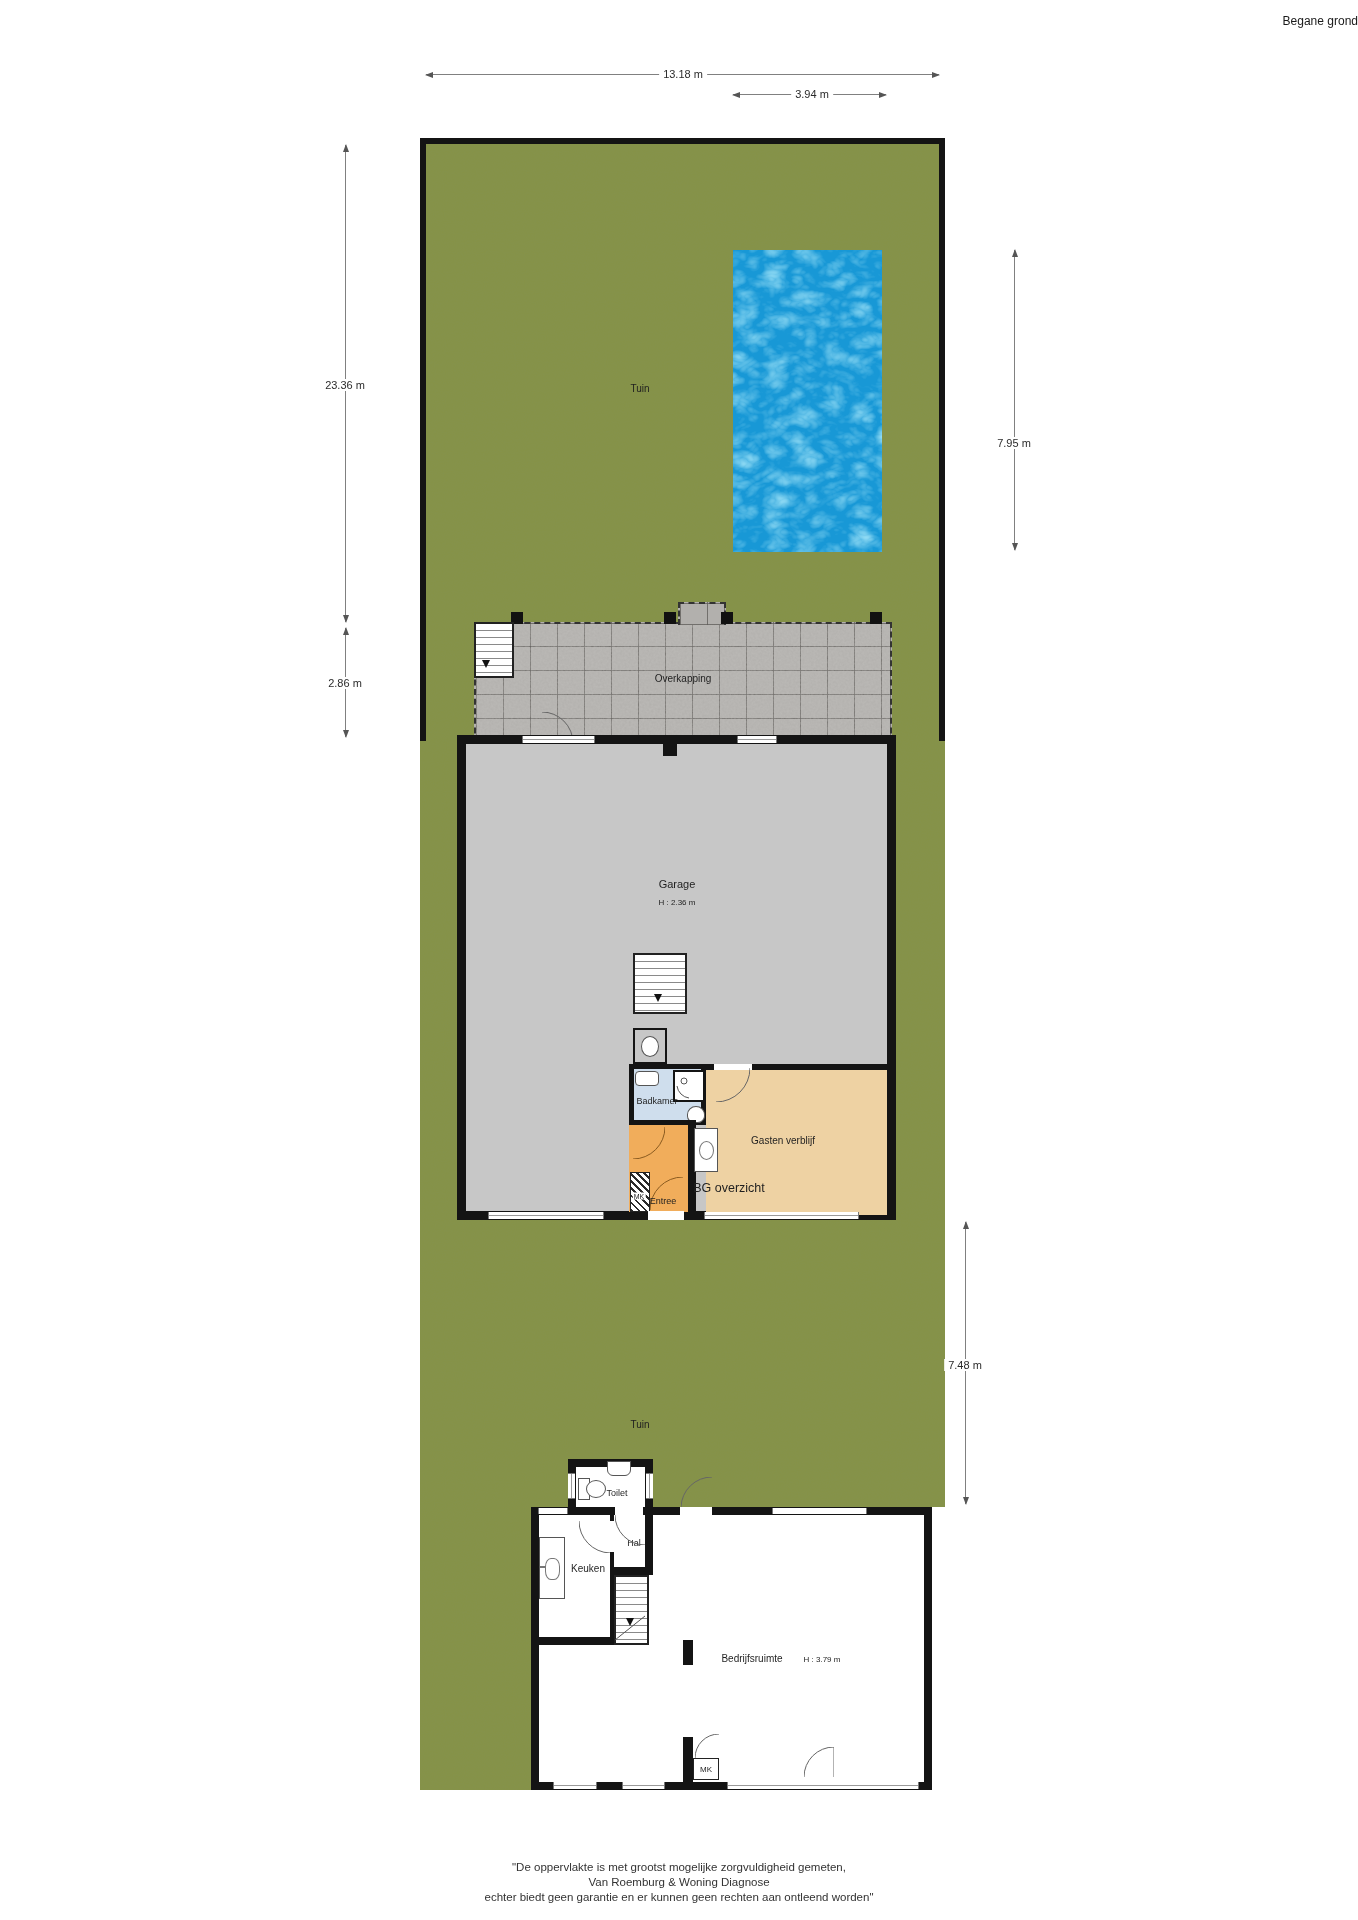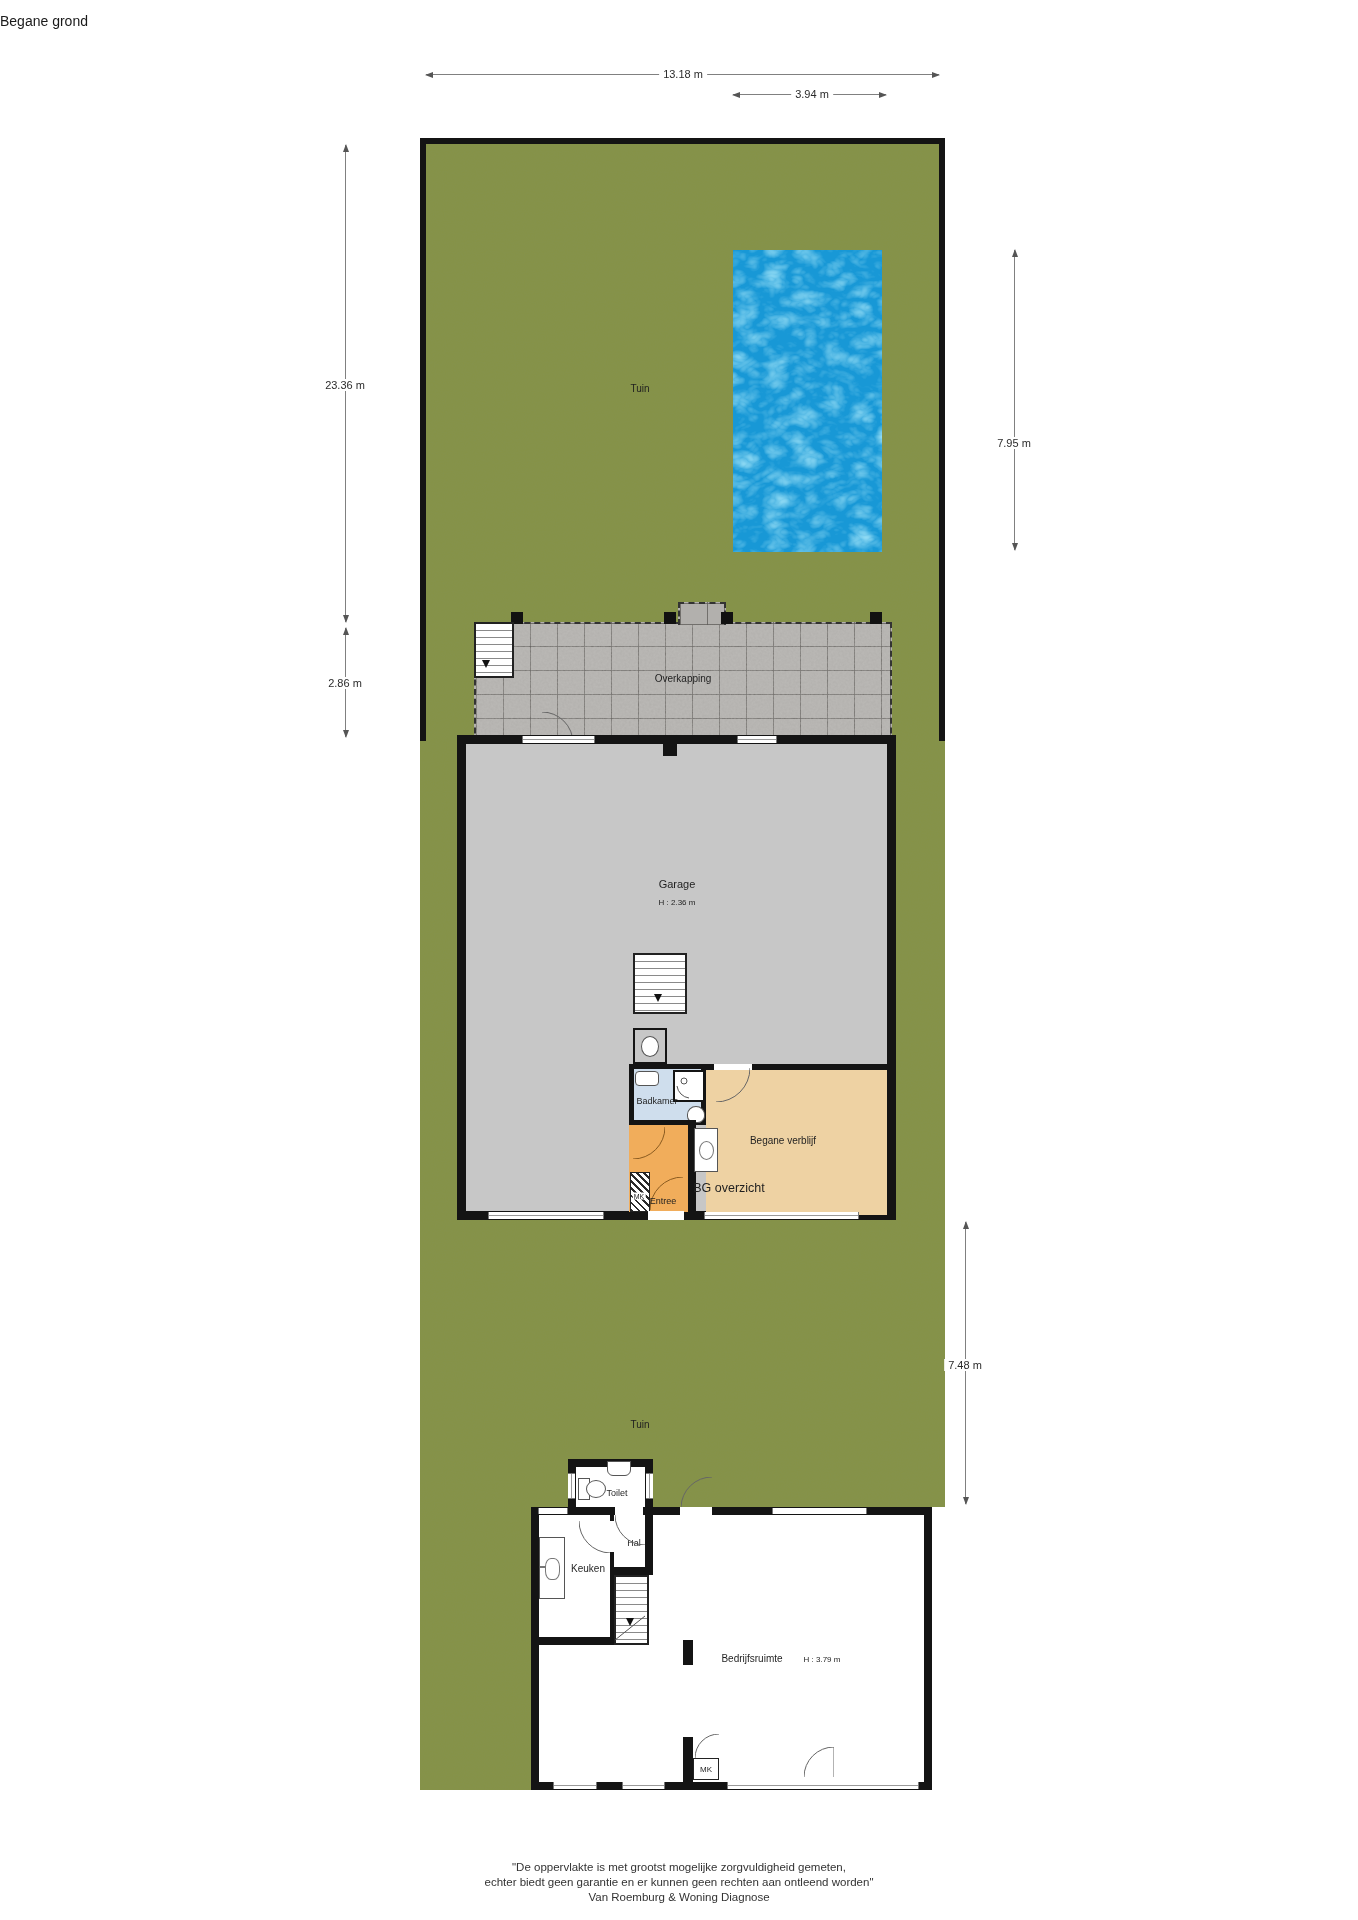--- a/index.html
+++ b/index.html
@@ -27,21 +27,21 @@
   .dim-line-v{position:absolute;width:0;border-left:1px solid #808080;}
   .dim-label{position:absolute;background:#fff;padding:0 4px;font-size:11px;color:#2b2b2b;
              transform:translate(-50%,-50%);white-space:nowrap;}
   .ah{position:absolute;width:0;height:0;}
   .ah-l{left:-1px;top:-3px;border-top:3px solid transparent;border-bottom:3px solid transparent;border-right:8px solid #555;}
   .ah-r{right:-1px;top:-3px;border-top:3px solid transparent;border-bottom:3px solid transparent;border-left:8px solid #555;}
   .ah-u{top:-1px;left:-3px;border-left:3px solid transparent;border-right:3px solid transparent;border-bottom:8px solid #555;}
   .ah-d{bottom:-1px;left:-3px;border-left:3px solid transparent;border-right:3px solid transparent;border-top:8px solid #555;}
   .arc{position:absolute;}
   .hatch{background:repeating-linear-gradient(45deg,#2a2a2a 0 2px,#fff 2px 5px);border:1px solid #222;}
-  .title{position:absolute;left:0;right:0;top:12px;text-align:left;font-size:14px;line-height:19px;}
+  .title{position:absolute;left:0;right:0;top:12px;text-align:right;font-size:12px;line-height:19px;}
   .footer{position:absolute;left:0;right:0;top:1860px;text-align:center;font-size:11.5px;line-height:15px;color:#333;}
 </style>
 </head>
 <body>
 
 <div id="plan">
 
   <svg width="0" height="0" style="position:absolute">
     <defs>
       <filter id="grassF" x="0%" y="0%" width="100%" height="100%">
@@ -133,21 +133,21 @@
   <div class="fixture" style="left:635px;top:1071px;width:22px;height:13px;border-radius:4px;"></div>
   <div class="fixture" style="left:687px;top:1106px;width:16px;height:15px;border-radius:50% 50% 40% 40%;"></div>
   <div class="label lbl9" style="left:657px;top:1101px;">Badkamer</div>
 
   <div class="abs" style="left:706px;top:1064px;width:181px;height:151px;background:#eed2a3;"></div>
   <div class="wall" style="left:706px;top:1064px;width:181px;height:6px;"></div>
   <div class="gap" style="left:714px;top:1064px;width:38px;height:6px;"></div>
   <svg class="arc" style="left:716px;top:1068px;" width="34" height="34">
     <path d="M34 0 A34 34 0 0 1 0 34" fill="none" stroke="#666" stroke-width="1"></path>
   </svg>
-  <div class="label lbl10" style="left:783px;top:1140px;">Begane verblijf</div>
+  <div class="label lbl10" style="left:783px;top:1140px;">Gasten verblijf</div>
 
   <div class="abs" style="left:629px;top:1120px;width:61px;height:92px;background:#f1ad5b;border-top:5px solid #141414;box-sizing:border-box;"></div>
   <div class="wall" style="left:688px;top:1120px;width:8px;height:92px;"></div>
   <svg class="arc" style="left:633px;top:1127px;" width="32" height="32">
     <path d="M0 32 A32 32 0 0 0 32 0" fill="none" stroke="#8a5b20" stroke-width="1"></path>
   </svg>
   <svg class="arc" style="left:650px;top:1177px;" width="33" height="33">
     <path d="M33 0 A33 33 0 0 0 0 33" fill="none" stroke="#8a5b20" stroke-width="1"></path>
   </svg>
   <div class="label lbl9" style="left:663px;top:1201px;">Entree</div>
@@ -263,17 +263,17 @@
   <div class="dim-label" style="left:1014px;top:400px;margin-top:43px;">7.95 m</div>
 
   <div class="dim-line-v" style="left:965px;top:1222px;height:282px;">
     <span class="ah ah-u"></span>
     <span class="ah ah-d"></span>
   </div>
   <div class="dim-label" style="left:965px;top:1365px;">7.48 m</div>
 
   <div class="footer">
     <div>"De oppervlakte is met grootst mogelijke zorgvuldigheid gemeten,</div>
+    <div>Van Roemburg &amp; Woning Diagnose</div>
     <div>echter biedt geen garantie en er kunnen geen rechten aan ontleend worden"</div>
-    <div>Van Roemburg &amp; Woning Diagnose</div>
   </div>
 
 </div>
 
 </body></html>

